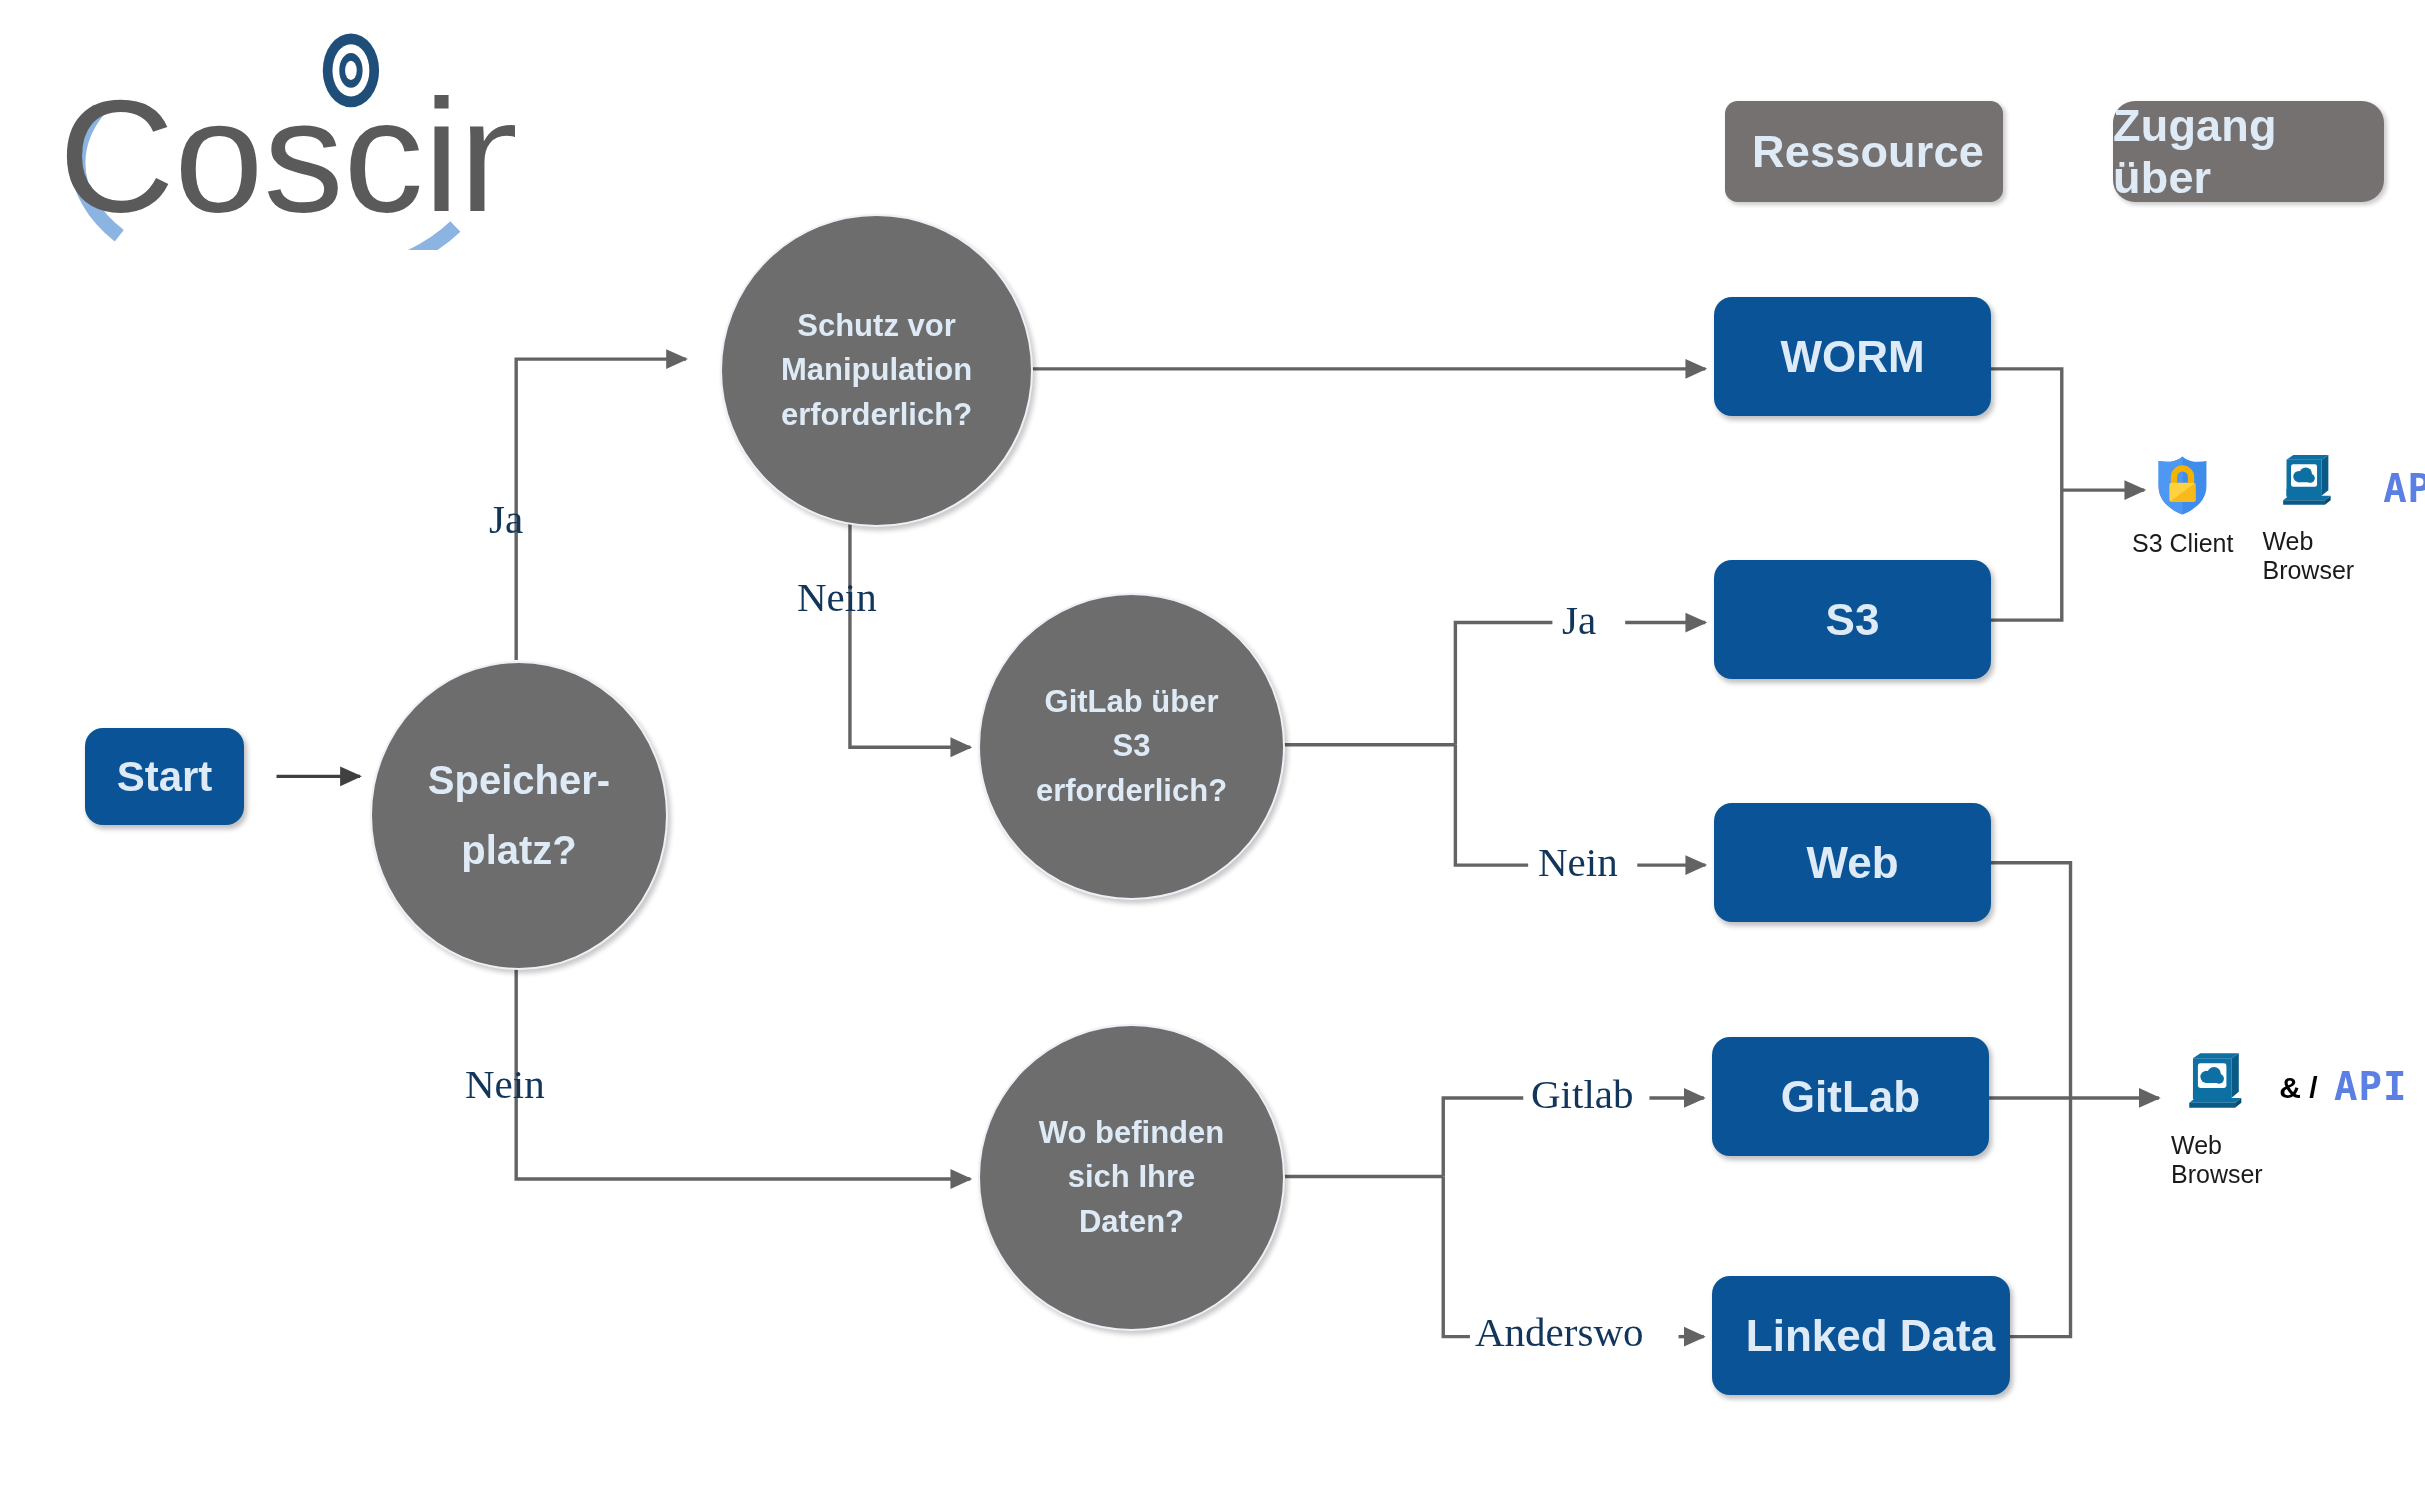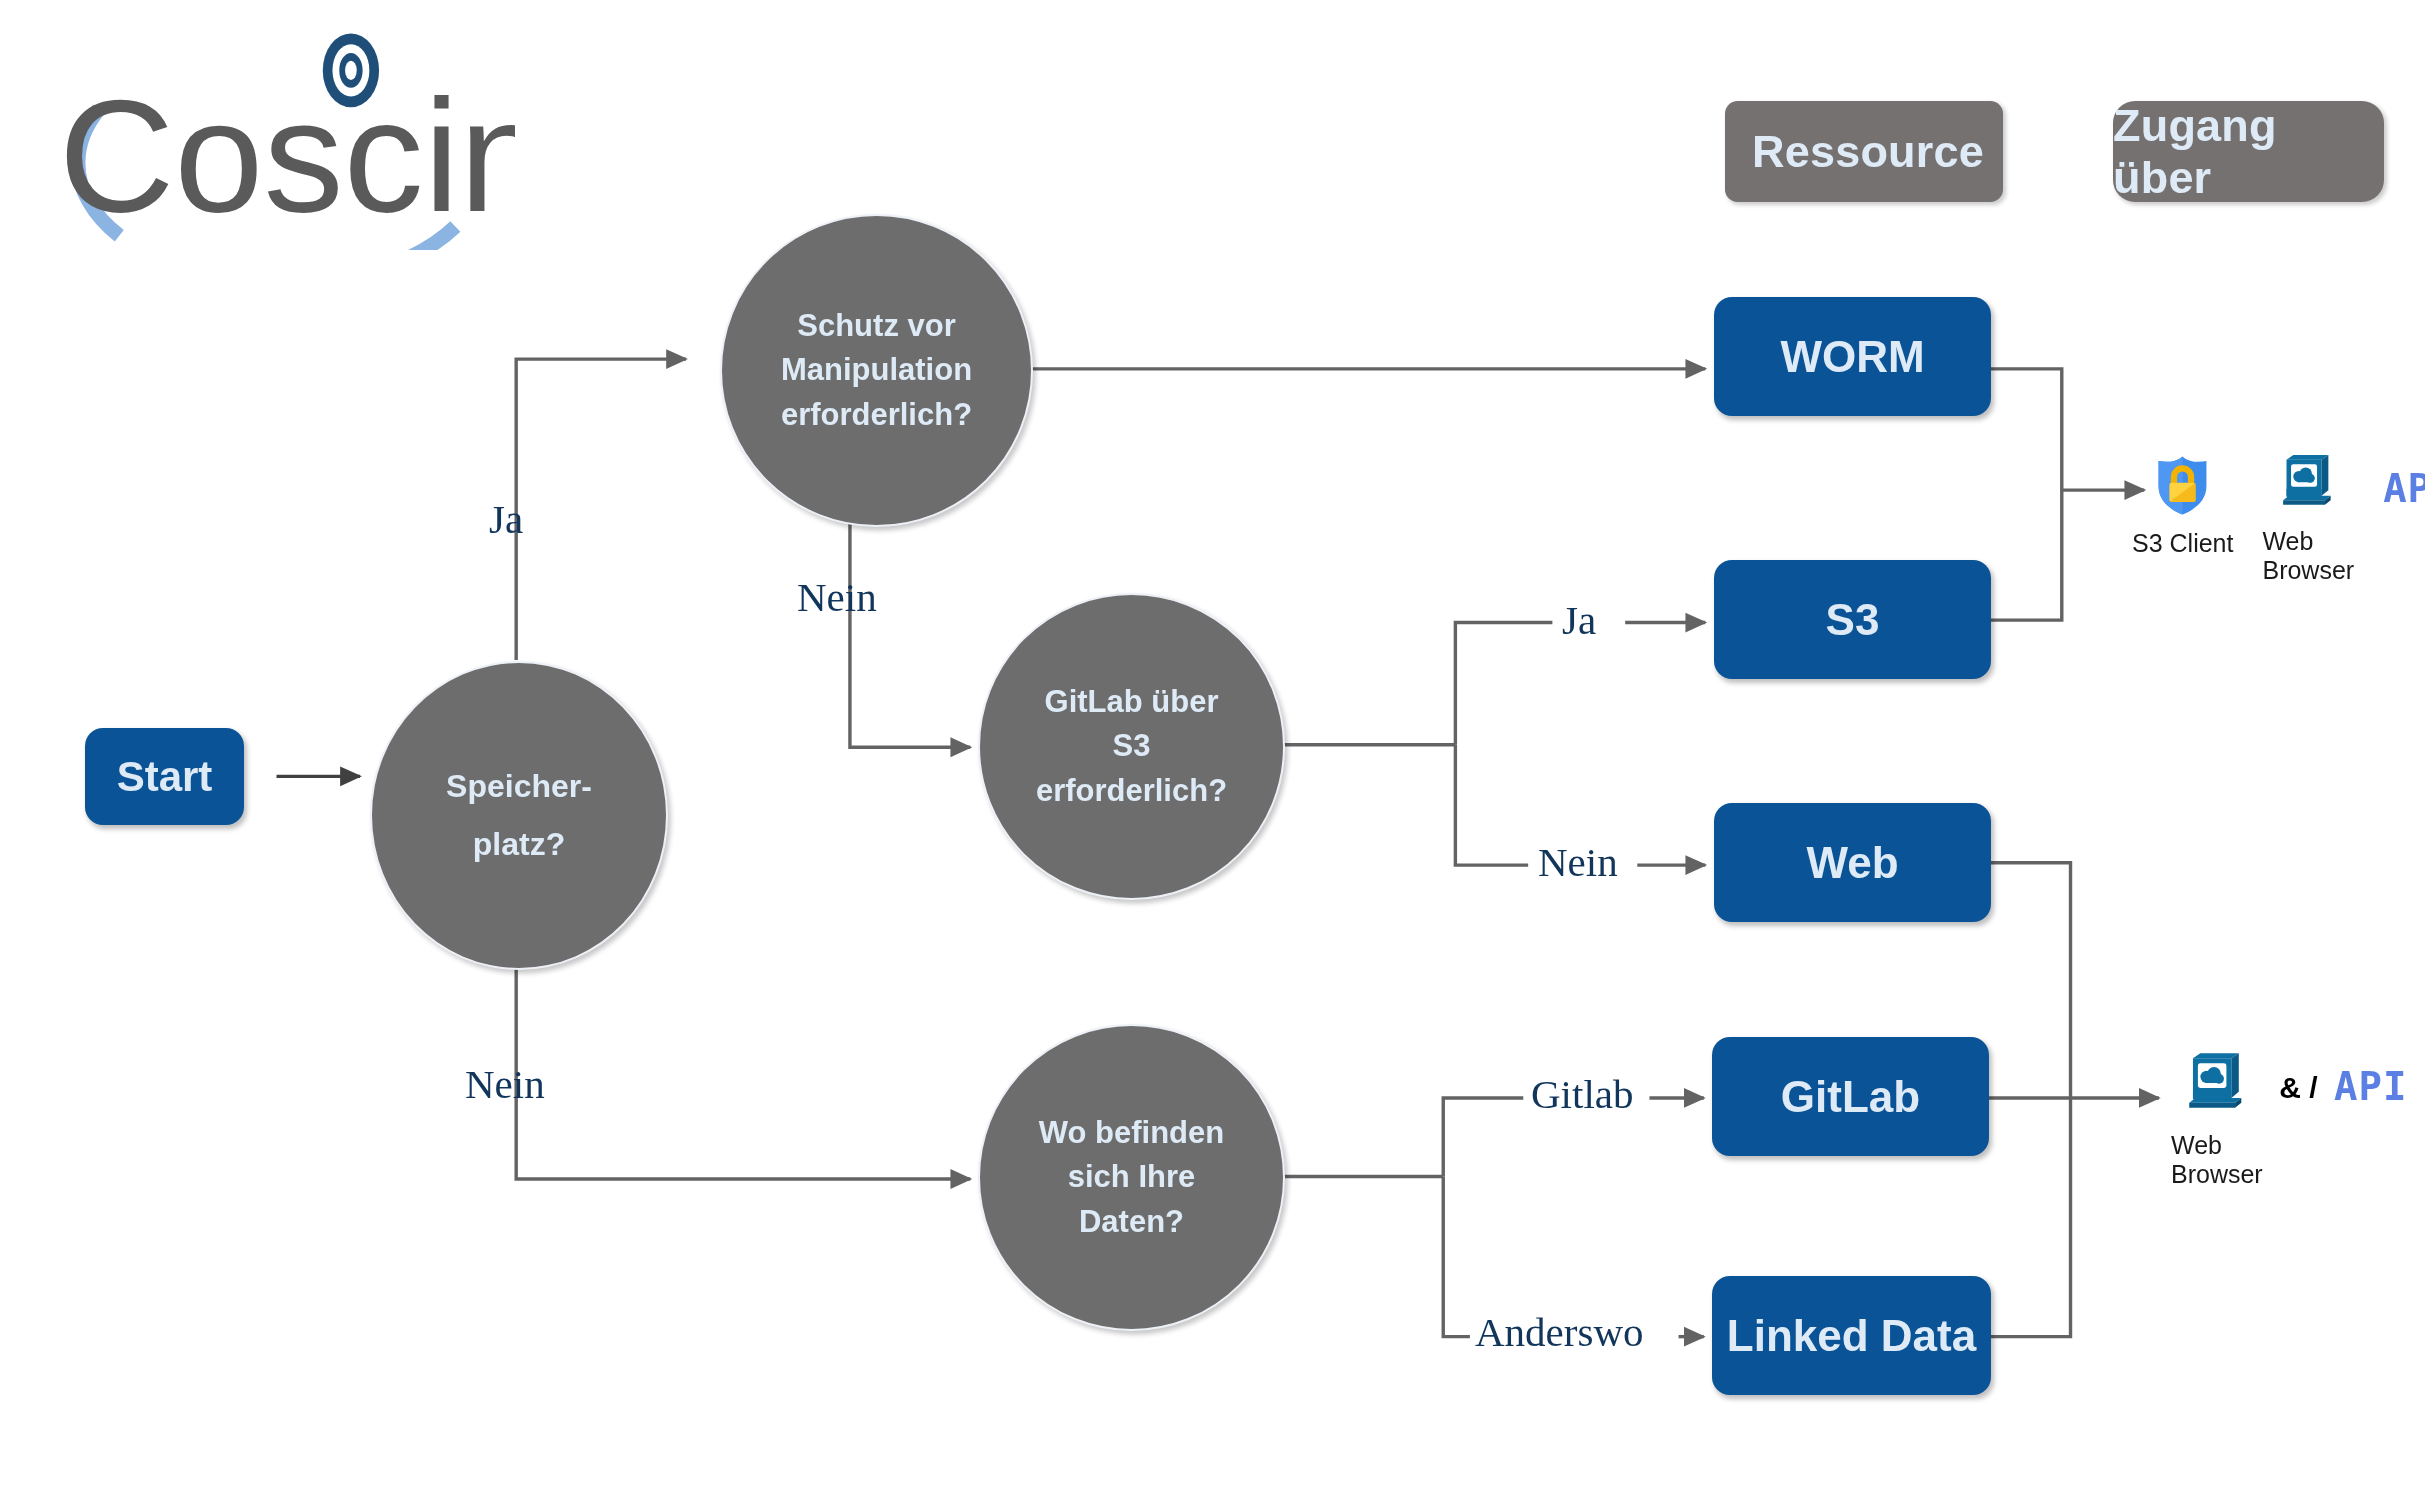--- a/index.html
+++ b/index.html
@@ -62,21 +62,21 @@
     display: flex;
     flex-direction: column;
     align-items: center;
     justify-content: center;
     text-align: center;
     box-shadow: 2.9px 3.4px 4.9px rgba(0,0,0,0.22);
     line-height: 1.42;
   }
   #dec-speicher {
     left: 370px; top: 661px; width: 294px; height: 305px;
-    font-size: 32px;
+    font-size: 40px;
     gap: 13px;
   }
   #dec-schutz {
     left: 720px; top: 214px; width: 309px; height: 309px;
     font-size: 31px;
   }
   #dec-zugriff {
     left: 978px; top: 593px; width: 303px; height: 303px;
     font-size: 31px;
   }
@@ -95,21 +95,21 @@
     display: flex;
     align-items: center;
     justify-content: center;
     box-shadow: 2.9px 3.9px 5.8px rgba(0,0,0,0.25);
   }
   #box-start   { left: 85px;  top: 728px; width: 159px;  height: 97px; font-size: 42px; }
   #box-worm    { left: 1714px; top: 297px;  width: 277px;  height: 119px; font-size: 44px; }
   #box-s3      { left: 1714px; top: 560px; width: 277px;  height: 119px; font-size: 44px; }
   #box-web     { left: 1714px; top: 803px; width: 277px;  height: 119px; font-size: 44px; }
   #box-gitlab  { left: 1712px; top: 1037px; width: 277px;  height: 119px; font-size: 44px; }
-  #box-linked  { left: 1712px; top: 1276px; width: 279px;  height: 119px; font-size: 44px; }
+  #box-linked  { left: 1712px; top: 1276px; width: 279px;  height: 119px; font-size: 44px; padding-left: 19px; }
 
   
   .edge-label {
     position: absolute;
     color: #12365B;
     font-size: 41px;
     white-space: nowrap;
     font-family: Liberation Serif, serif;
   }
 

